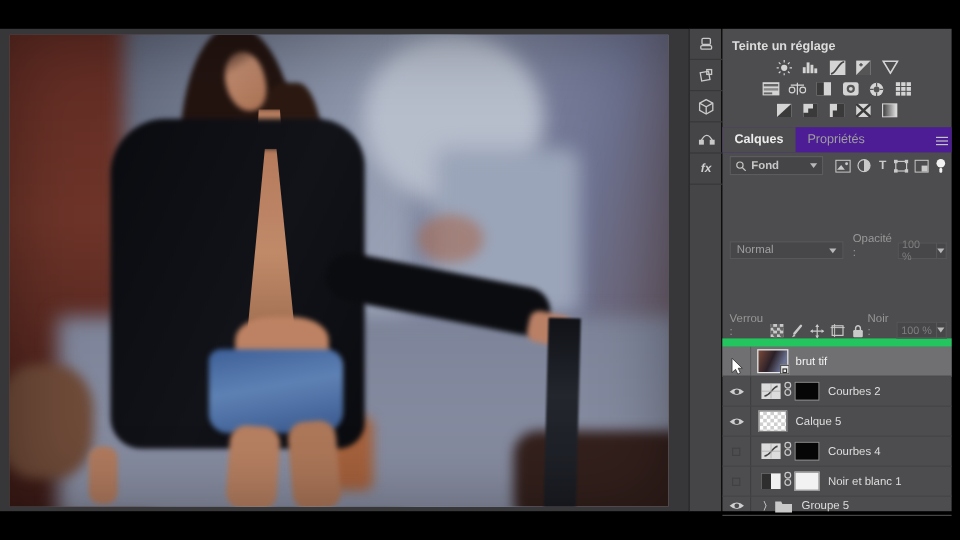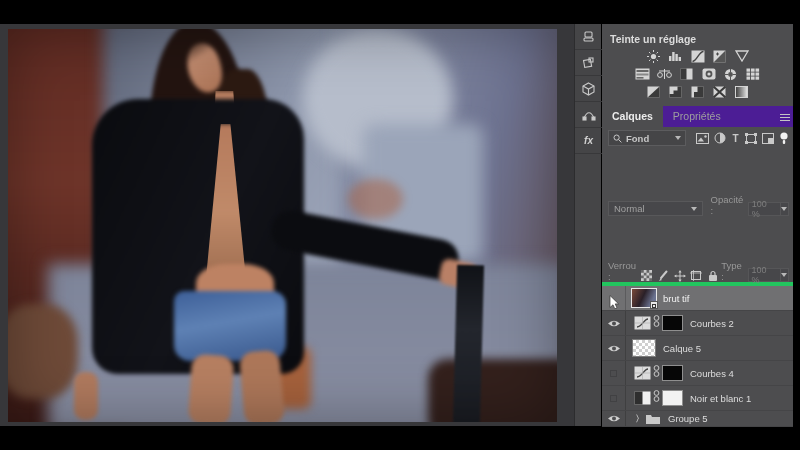--- a/index.html
+++ b/index.html
@@ -49,21 +49,21 @@
   .lock-row { height:18px; }
   .sel-box { width:104px; height:15px; background:#47474a; border:1px solid #58585a; color:#a0a0a0;
              font-size:9.5px; display:flex; align-items:center; padding:0 5px; }
   .val-box { width:36px; height:14px; background:#47474a; border:1px solid #565658; color:#7e7e7e;
              font-size:9px; display:flex; align-items:center; justify-content:flex-end; padding:0 3px; margin-left:3px; }
   .val-chev { width:9px; height:14px; background:#47474a; border:1px solid #565658; border-left:none;
               display:flex; align-items:center; justify-content:center; }
   .lk-ico { width:14px; height:13px; margin:0 2px; display:flex; align-items:center; justify-content:center; }
 
   
-  .layers { border-top:4px solid #22c55e; }
+  .layers { border-top:7px solid #22c55e; }
   .lrow { display:flex; align-items:center; height:25px; border-bottom:1px solid #454547; position:relative; }
   .lrow.sel { background:#707072; }
   .vis { width:24px; height:100%; display:flex; align-items:center; justify-content:center; border-right:1px solid rgba(0,0,0,0.18); position:relative; }
   .vis-empty { width:7px; height:7px; border:1px solid #414143; }
   .lthumb { width:24px; height:18px; margin-left:6px; position:relative; flex:none; }
   .lthumb.selb { outline:1.5px solid #e8e8e8; }
   .badge { position:absolute; right:-2px; bottom:-2px; width:8px; height:8px; background:#e8e8e8; border:1px solid #555; }
   .badge i { display:block; margin:1.5px auto 0; width:4px; height:4px; border:1px solid #333; }
   .adjthumb { width:17px; height:14px; margin-left:8px; flex:none; position:relative; }
   .linkico { margin:0 2px; flex:none; }
@@ -371,21 +371,21 @@
               <rect x="1.5" y="1.5" width="9" height="8" fill="none" stroke="#c9c9c9"></rect>
               <path d="M3.5 0v11M0 3h12" stroke="#c9c9c9" stroke-width="0.8"></path>
             </svg>
           </span>
         <span class="lk-ico">
             <svg width="10" height="12">
               <rect x="1" y="5" width="8" height="6" rx="1" fill="#c9c9c9"></rect>
               <path d="M3 5 V3.5 A2 2 0 0 1 7 3.5 V5" fill="none" stroke="#c9c9c9" stroke-width="1.2"></path>
             </svg>
           </span>
-        <span style="margin-left:auto;">Type :</span>
+        <span style="margin-left:auto;">Noir :</span>
         <div class="val-box">100 %</div>
         <div class="val-chev">
             <span class="chev" style="margin:0;"></span>
           </div>
       </div>
 
       <div class="layers">
 
         <div class="lrow sel">
           <div class="vis">

